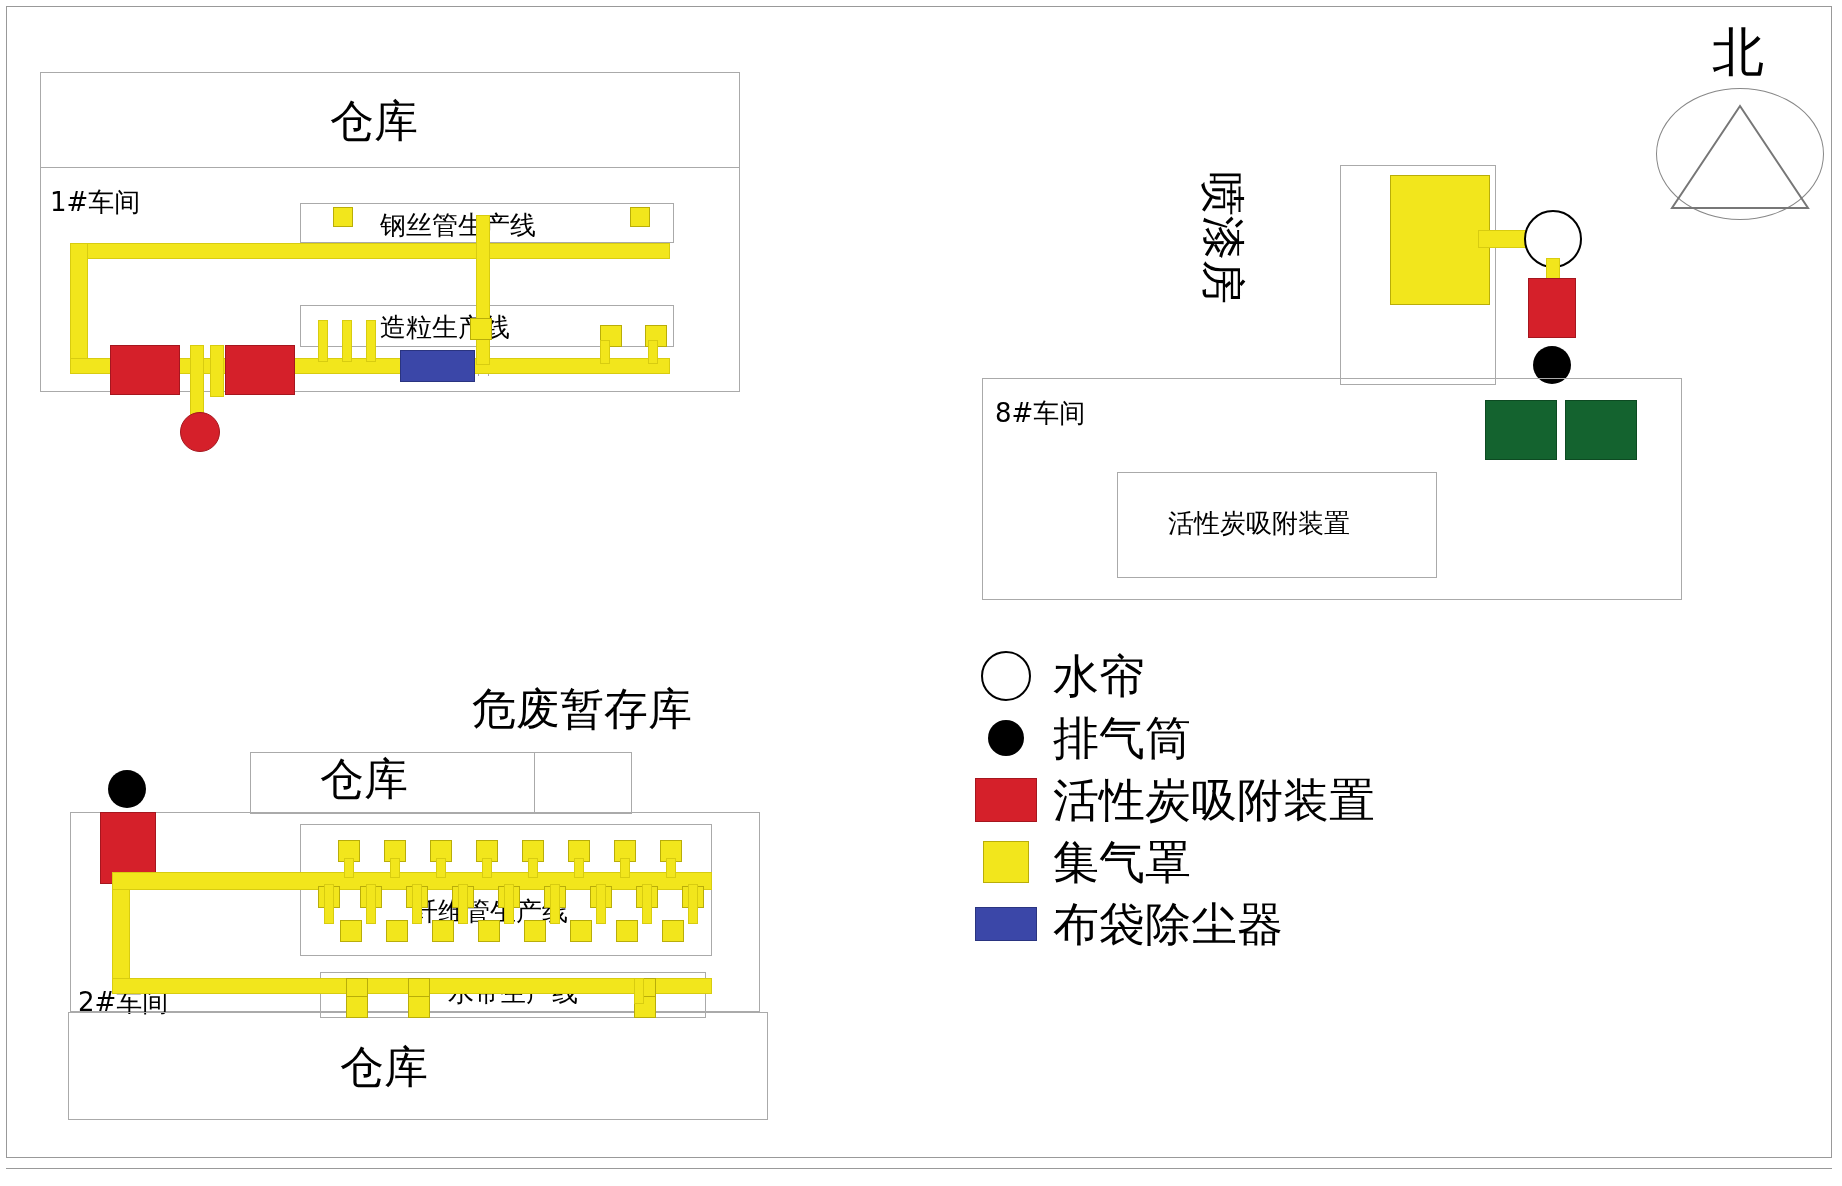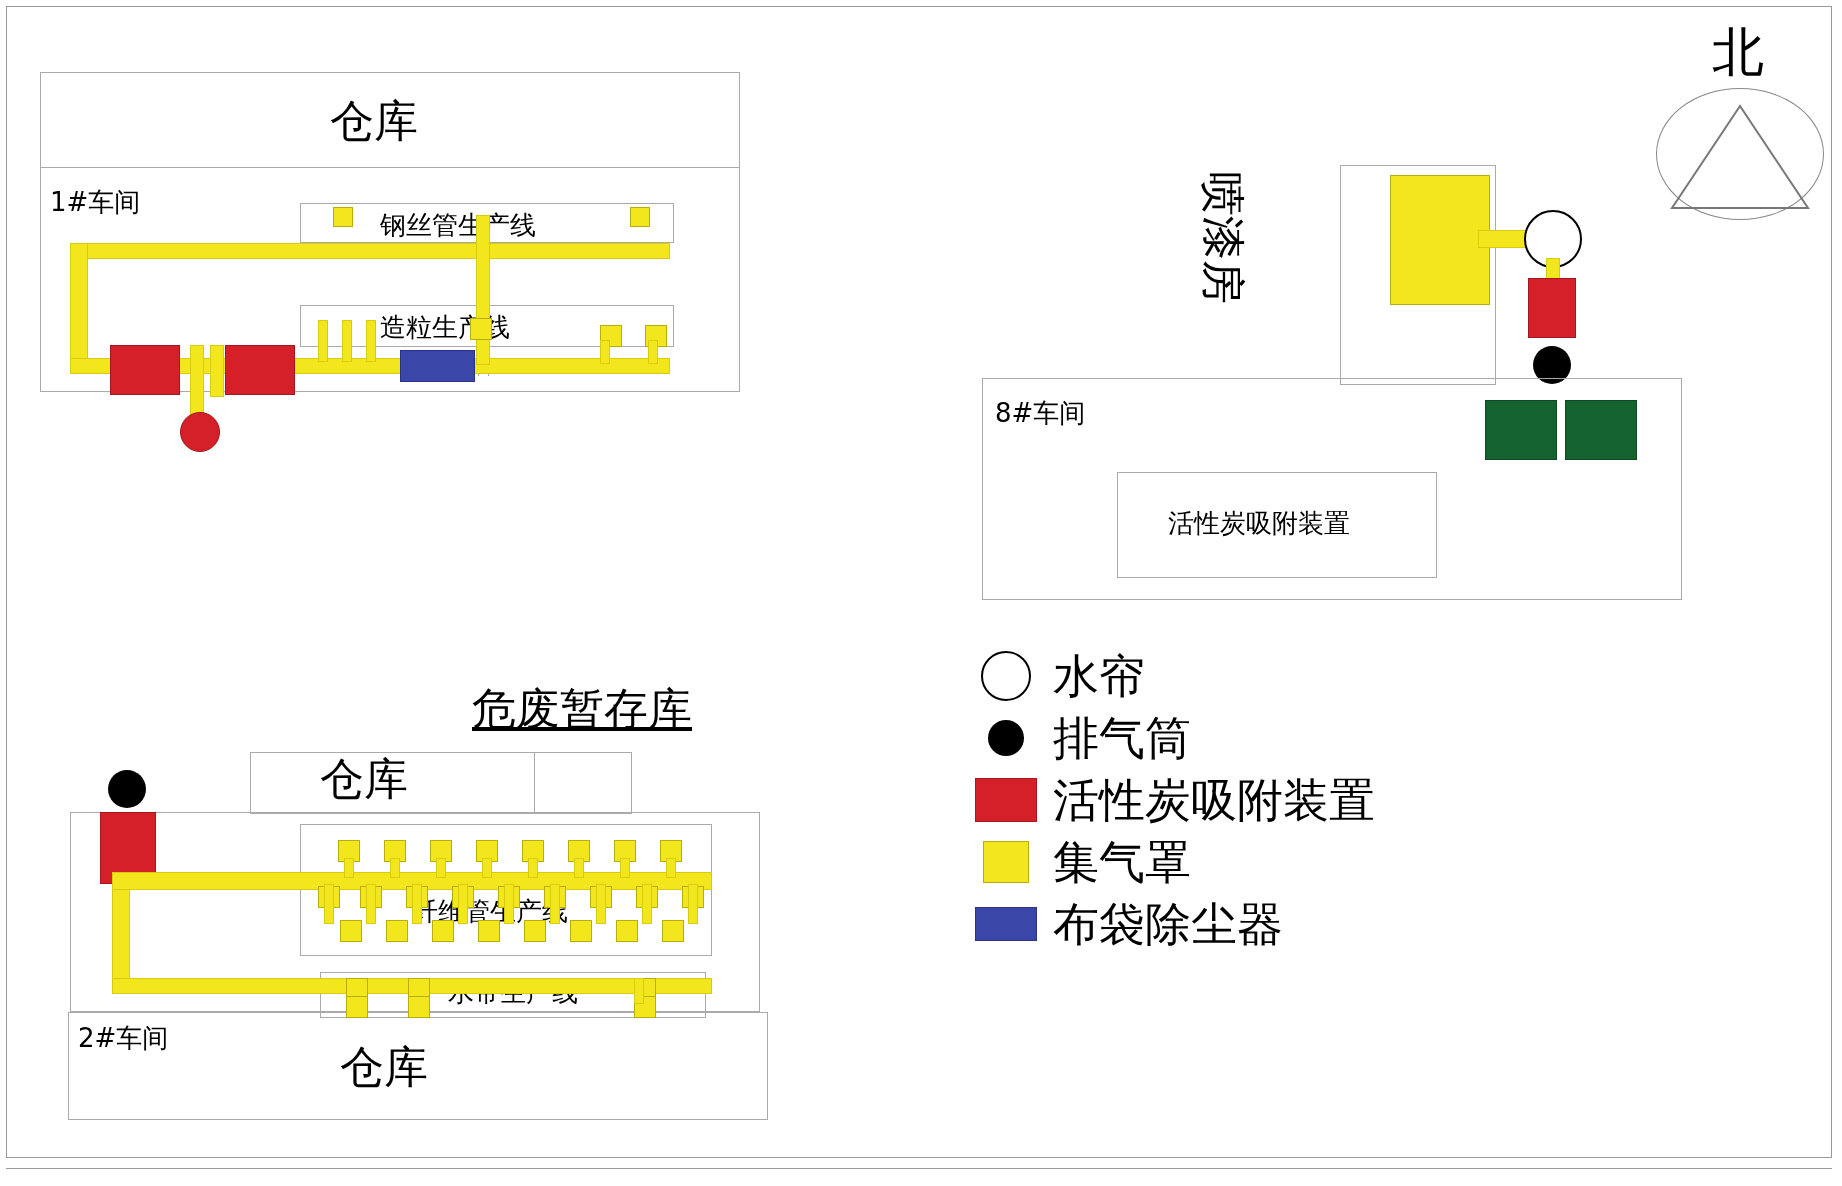--- a/index.html
+++ b/index.html
@@ -233,28 +233,28 @@
 
   <div class="box" style="left:982px; top:378px; width:700px; height:222px;"></div>
   <div class="lbl lbl-sm" style="left:995px; top:396px;">8#车间</div>
 
   <div class="welder" style="left:1485px; top:400px; width:72px; height:60px;"></div>
   <div class="welder" style="left:1565px; top:400px; width:72px; height:60px;"></div>
 
   <div class="box" style="left:1117px; top:472px; width:320px; height:106px;"></div>
   <div class="lbl lbl-sm" style="left:1168px; top:506px;">活性炭吸附装置</div>
 
-  <div class="lbl lbl-big" style="left:472px; top:680px;text-decoration:underline;">危废暂存库</div>
+  <div class="lbl lbl-big" style="left:472px; top:680px;">危废暂存库</div>
 
   <div class="box" style="left:250px; top:752px; width:382px; height:62px;"></div>
   <div class="vline" style="left:534px; top:752px; height:62px;"></div>
   <div class="lbl lbl-big" style="left:320px; top:750px;">仓库</div>
 
   <div class="box" style="left:70px; top:812px; width:690px; height:200px;"></div>
-  <div class="lbl lbl-sm" style="left:78px; top:1021px;">2#车间</div>
+  <div class="lbl lbl-sm" style="left:78px; top:985px;">2#车间</div>
 
   <div class="box" style="left:68px; top:1012px; width:700px; height:108px;"></div>
   <div class="lbl lbl-big" style="left:340px; top:1038px;">仓库</div>
 
   <div class="box" style="left:300px; top:824px; width:412px; height:132px;"></div>
   <div class="lbl lbl-sm" style="left:412px; top:894px;">纤维管生产线</div>
 
   <div class="box" style="left:320px; top:972px; width:386px; height:46px;"></div>
   <div class="lbl lbl-sm" style="left:448px; top:975px;">水带生产线</div>
 

